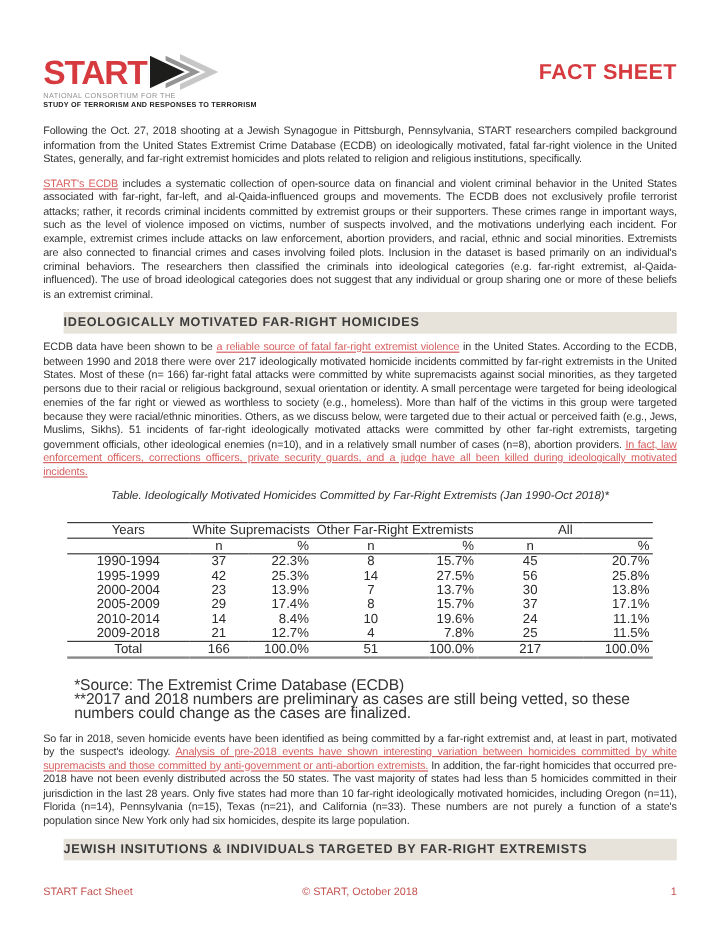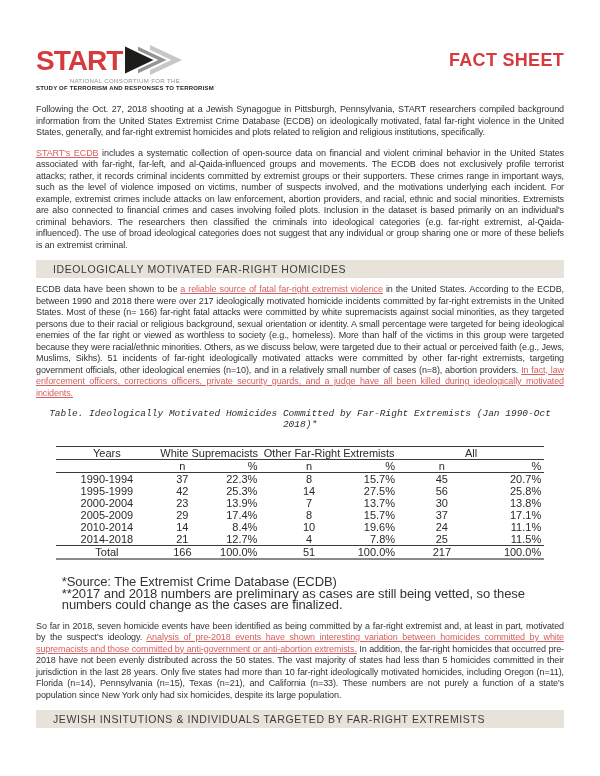--- a/index.html
+++ b/index.html
@@ -7,21 +7,21 @@
     position:relative;
     width:600px;height:776px;
     box-sizing:border-box;
     padding:46px 36px 0 36px;
     background:#fff;
     overflow:hidden;
     font-family:"Liberation Sans",sans-serif;
     color:#333;
   }
   
-  .hdr{display:flex;justify-content:space-between;align-items:flex-start;margin-bottom:13px;text-align:center;}
+  .hdr{display:flex;justify-content:space-between;align-items:flex-start;margin-bottom:13px;}
   .logo-top{display:flex;align-items:center;}
   .logo-word{
     font-size:28px;font-weight:800;letter-spacing:-1px;
     color:#d63a3e;line-height:26px;
   }
   .arrows{margin-left:2px;margin-top:-2px;}
   .logo-sub1{font-size:6px;color:#8f8f8f;letter-spacing:.4px;margin-top:2px;}
   .logo-sub2{font-size:6px;color:#1c1c1c;font-weight:bold;letter-spacing:.2px;margin-top:1px;}
   .fact-sheet{font-size:18px;font-weight:bold;color:#d63a3e;letter-spacing:.3px;margin-top:4px;}
   
@@ -32,27 +32,27 @@
   }
   
   .body{
     font-size:9px;line-height:11.5px;letter-spacing:-.1px;
     text-align:justify;margin:0 0 9px 0;color:#333;
   }
   .red-link{color:#d75f5f;text-decoration:underline;cursor:pointer;}
   
   .section-bar{
     background:#e7e3da;color:#3b3b3b;
-    font-size:10.5px;font-weight:normal;letter-spacing:.6px;
-    padding:3px 17px;margin:0 0 6px 0;
+    font-size:10.5px;font-weight:bold;letter-spacing:.6px;
+    padding:3px 0;margin:0 0 6px 17px;
   }
   
   .tbl-caption{
     font-size:9.5px;font-style:italic;color:#2e2e2e;
-    text-align:center;margin:3px 0 1px 0;font-family:Liberation Mono, monospace;
+    text-align:center;margin:3px 0 1px 0;
   }
   table.data{
     width:92.5%;margin:16px auto;border-collapse:collapse;
     font-size:11px;color:#2a2a2a;
   }
   table.data th,table.data td{padding:.5px 0;font-weight:normal;line-height:11px;}
   tr.group-row th{border-top:1.5px solid #3a3a3a;border-bottom:1px solid #3a3a3a;text-align:center;}
   tr.sub-row th{border-bottom:1.5px solid #3a3a3a;}
   td.c,th.c{text-align:center;}
   td.r,th.r{text-align:right;padding-right:3px !important;}
@@ -168,21 +168,21 @@
       <tr>
         <td class="c">2010-2014</td>
           <td class="c">14</td>
           <td class="r">8.4%</td>
           <td class="c">10</td>
           <td class="r">19.6%</td>
           <td class="c">24</td>
           <td class="r">11.1%</td>
       </tr>
       <tr>
-        <td class="c">2014-2018</td>
+        <td class="c">2009-2018</td>
           <td class="c">21</td>
           <td class="r">12.7%</td>
           <td class="c">4</td>
           <td class="r">7.8%</td>
           <td class="c">25</td>
           <td class="r">11.5%</td>
       </tr>
       <tr class="total-row">
         <td class="c">Total</td>
           <td class="c">166</td>
@@ -198,14 +198,19 @@
   <div class="footnotes">
     <div>*Source: The Extremist Crime Database (ECDB)</div>
     <div>**2017 and 2018 numbers are preliminary as cases are still being vetted, so these numbers could change as the cases are finalized.</div>
   </div>
 
   <p class="body"><span>So far in 2018, seven homicide events have been identified as being committed by a far-right extremist and, at least in part, motivated by the suspect's ideology. </span><a class="red-link">Analysis of pre-2018 events have shown interesting variation between homicides committed by white supremacists and those committed by anti-government or anti-abortion extremists.</a><span> In addition, the far-right homicides that occurred pre-2018 have not been evenly distributed across the 50 states. The vast majority of states had less than 5 homicides committed in their jurisdiction in the last 28 years. Only five states had more than 10 far-right ideologically motivated homicides, including Oregon (n=11), Florida (n=14), Pennsylvania (n=15), Texas (n=21), and California (n=33). These numbers are not purely a function of a state's population since New York only had six homicides, despite its large population.</span></p>
 
   <div class="section-bar">JEWISH INSITUTIONS &amp; INDIVIDUALS TARGETED BY FAR-RIGHT EXTREMISTS</div>
 
 
+  <footer class="ftr">
+    <span class="l">START Fact Sheet</span>
+    <span class="m">© START, October 2018</span>
+    <span class="p">1</span>
+  </footer>
 
 </div>
 
 </body></html>

